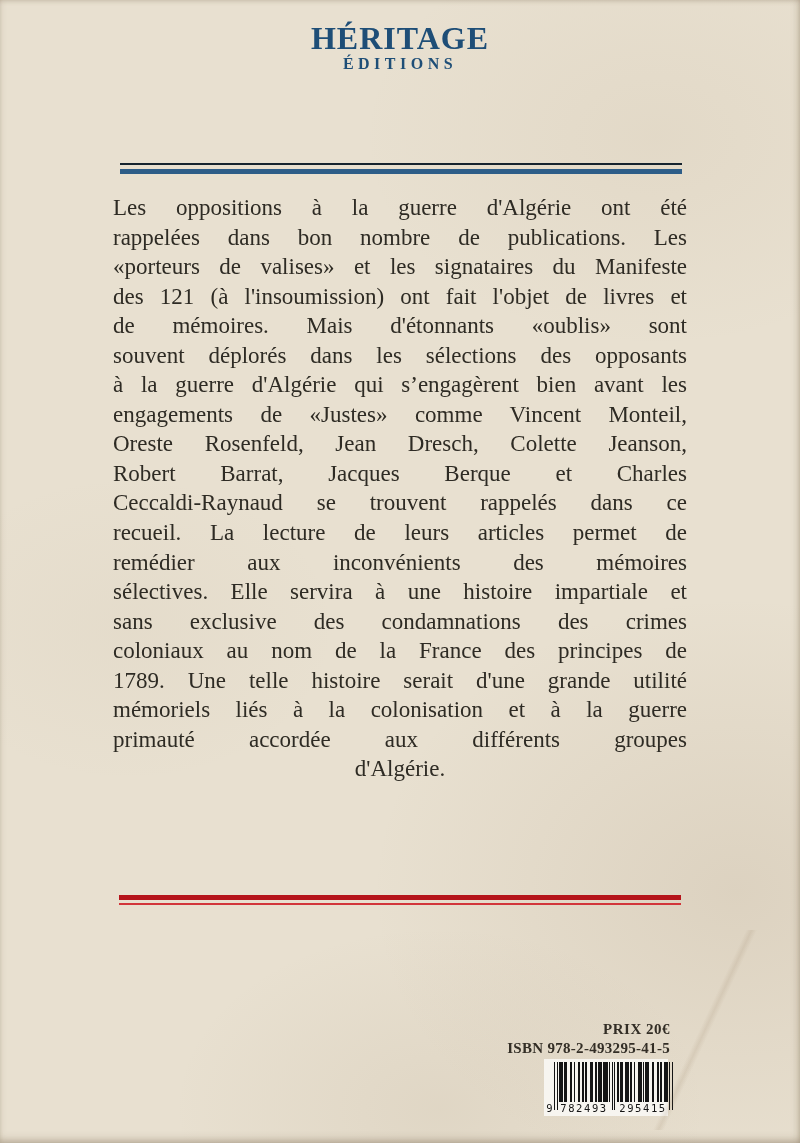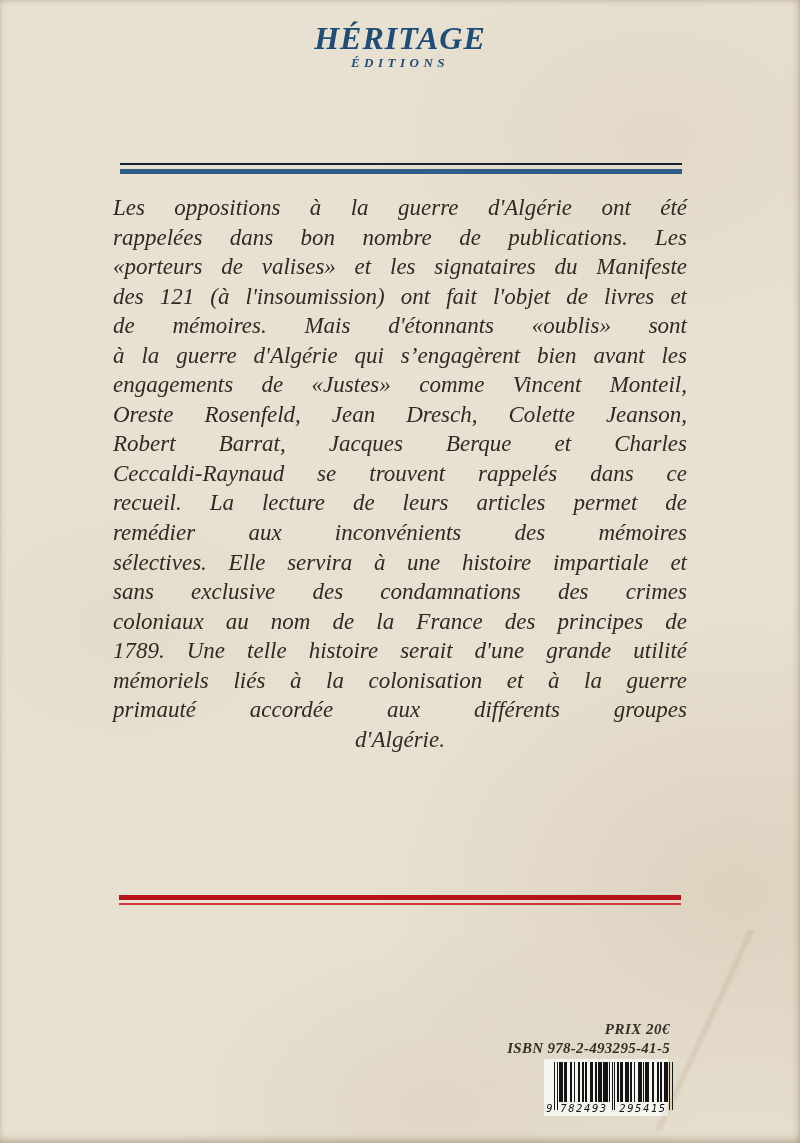--- a/index.html
+++ b/index.html
@@ -12,30 +12,29 @@
     position:relative;width:800px;height:1143px;overflow:hidden;
     background:
       radial-gradient(420px 300px at 82% 12%, rgba(160,135,100,.08), transparent 70%),
       radial-gradient(520px 420px at 92% 78%, rgba(150,125,95,.14), transparent 70%),
       radial-gradient(300px 220px at 16% 55%, rgba(160,140,110,.05), transparent 70%),
       radial-gradient(380px 260px at 55% 97%, rgba(150,128,98,.10), transparent 70%),
       var(--paper,#e8e0d0);
     box-shadow: inset 0 -5px 8px -3px rgba(110,92,66,.45),
                 inset 0 3px 5px -2px rgba(120,100,70,.25),
                 inset -6px 0 10px -6px rgba(120,100,70,.30);
-    font-style: italic;
   }
   .crease{
     position:absolute;right:0;top:930px;width:190px;height:200px;pointer-events:none;
     background:linear-gradient(115deg, transparent 48%, rgba(140,115,85,.14) 50%, transparent 52%);
   }
   
   .logo{position:absolute;top:22px;left:0;width:100%;text-align:center;color:var(--brand_blue,#1e4e77);}
   .logo .brand{font-size:32px;font-weight:bold;letter-spacing:1px;line-height:1;}
-  .logo .subtitle{font-size:13px;font-weight:bold;letter-spacing:4.5px;margin-top:2px;line-height:1;}
+  .logo .subtitle{font-size:16px;font-weight:bold;letter-spacing:4.5px;margin-top:2px;line-height:1;}
   
   .rule{position:absolute;left:120px;width:562px;}
   .rule-top{top:163px;}
   .rule-top .thin{height:2px;background:var(--rule_navy,#16232e);}
   .rule-top .gap{height:4px;}
   .rule-top .thick{height:5px;background:var(--rule_blue,#2d5d88);}
   .rule-bottom{top:895px;left:119px;}
   .rule-bottom .thick{height:5px;background:var(--rule_red,#b5141a);}
   .rule-bottom .gap{height:3px;}
   .rule-bottom .thin{height:2px;background:var(--rule_red_light,#d2353a);}
@@ -81,20 +80,21 @@
     <div class="gap"></div>
     <div class="thick"></div>
   </div>
 
   <div class="blurb" id="blurb">
       <div class="line">Les oppositions à la guerre d'Algérie ont été</div>
       <div class="line">rappelées dans bon nombre de publications. Les</div>
       <div class="line">«porteurs de valises» et les signataires du Manifeste</div>
       <div class="line">des 121 (à l'insoumission) ont fait l'objet de livres et</div>
       <div class="line">de mémoires. Mais d'étonnants «oublis» sont</div>
+      <div class="line">souvent déplorés dans les sélections des opposants</div>
       <div class="line">à la guerre d'Algérie qui s’engagèrent bien avant les</div>
       <div class="line">engagements de «Justes» comme Vincent Monteil,</div>
       <div class="line">Oreste Rosenfeld, Jean Dresch, Colette Jeanson,</div>
       <div class="line">Robert Barrat, Jacques Berque et Charles</div>
       <div class="line">Ceccaldi-Raynaud se trouvent rappelés dans ce</div>
       <div class="line">recueil. La lecture de leurs articles permet de</div>
       <div class="line">remédier aux inconvénients des mémoires</div>
       <div class="line">sélectives. Elle servira à une histoire impartiale et</div>
       <div class="line">sans exclusive des condamnations des crimes</div>
       <div class="line">coloniaux au nom de la France des principes de</div>

